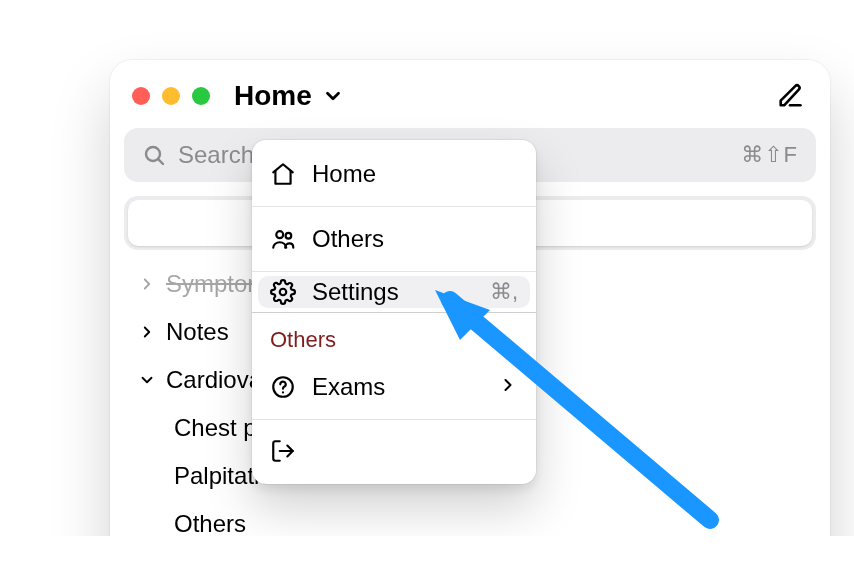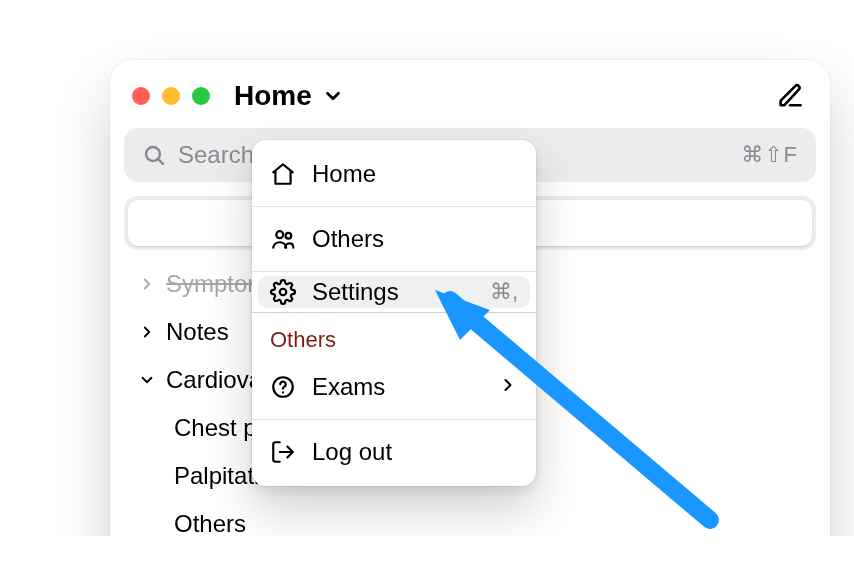--- a/index.html
+++ b/index.html
@@ -184,21 +184,20 @@
     </div>
     <div class="sep"></div>
     <div class="mi">
       <span class="ic">
         <svg viewBox="0 0 24 24" stroke-linecap="round" stroke-linejoin="round">
             <path d="M9 21H5a2 2 0 0 1-2-2V5a2 2 0 0 1 2-2h4"></path>
             <polyline points="16 17 21 12 16 7"></polyline>
             <line x1="21" y1="12" x2="9" y2="12"></line>
           </svg>
       </span>
-      <span>Log out</span>
     </div>
   </div>
 
   <div class="arrow">
     <svg viewBox="0 0 300 260">
       <defs>
         <marker id="ah" markerWidth="8" markerHeight="8" refX="2" refY="4" orient="auto">
           <path d="M0,0 L8,4 L0,8 z" fill="#1996ff"></path>
         </marker>
       </defs>

